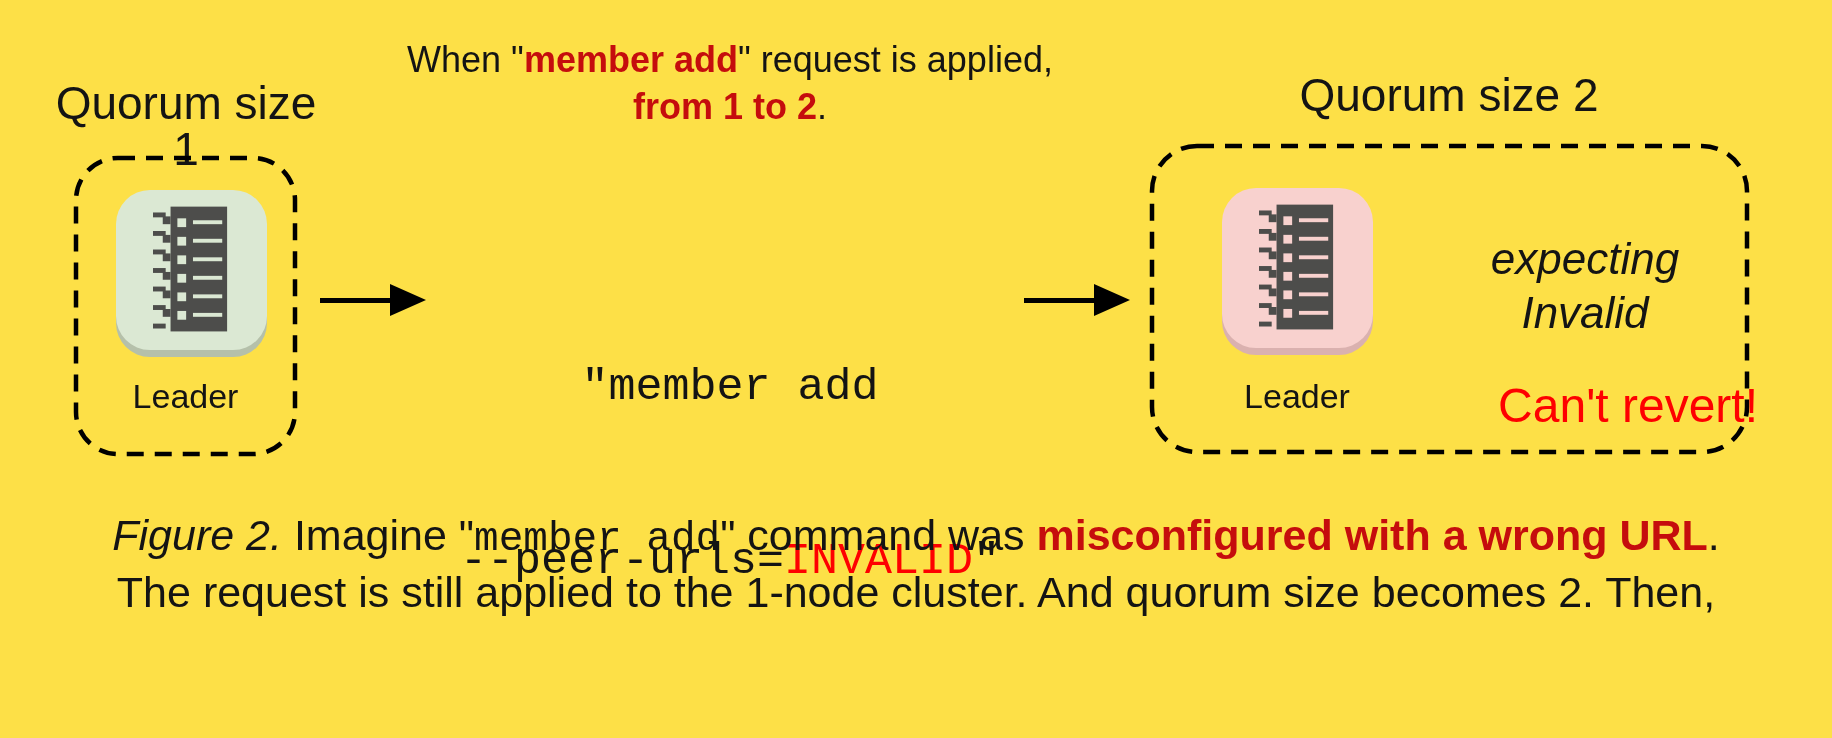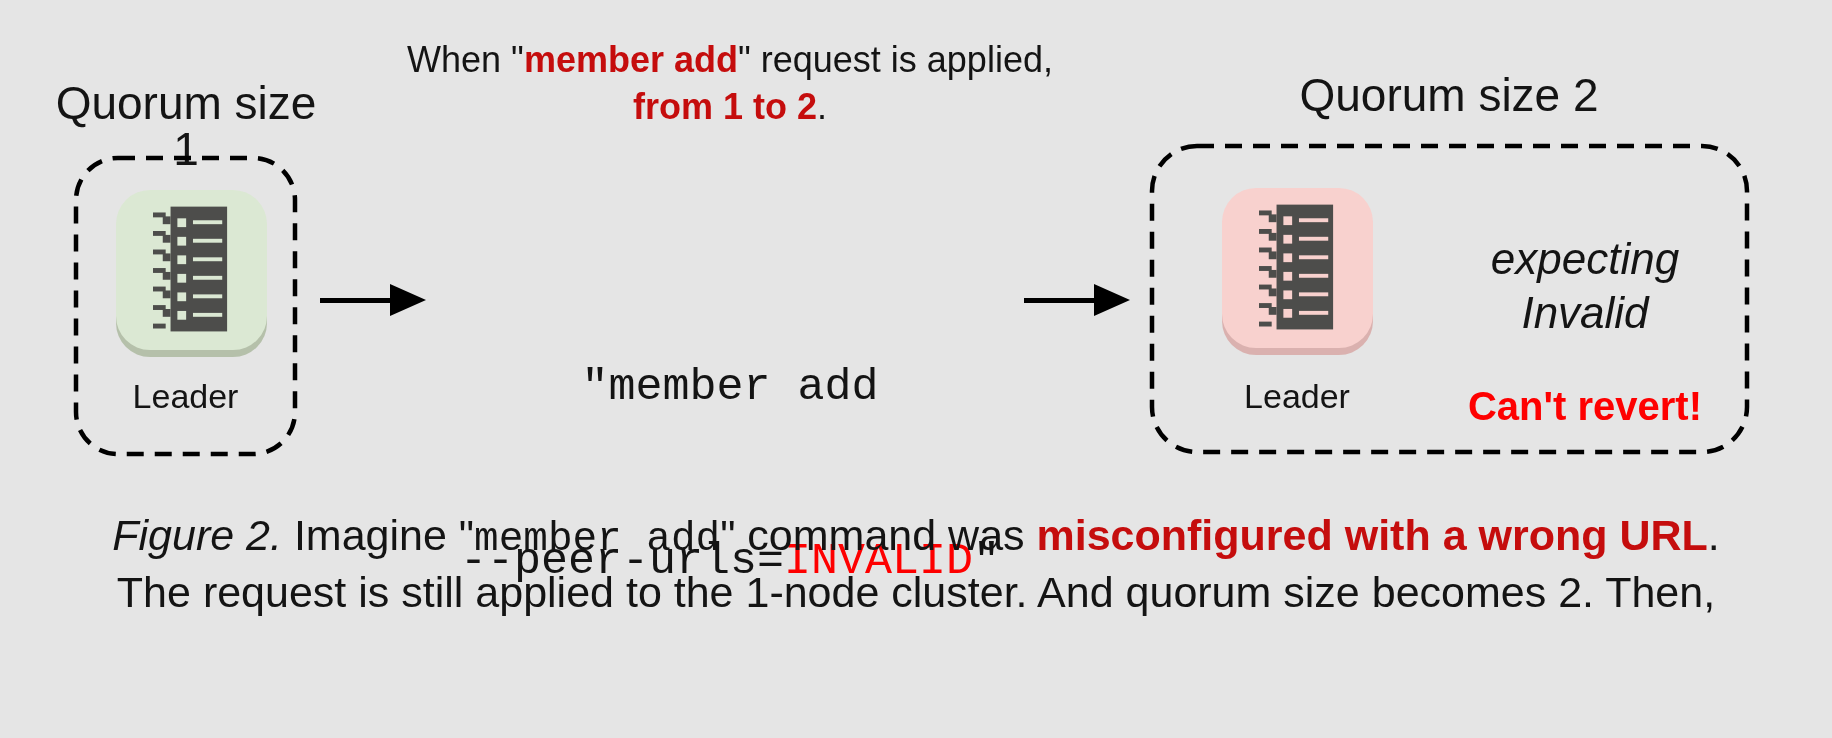--- a/index.html
+++ b/index.html
@@ -1,17 +1,17 @@
 <!DOCTYPE html>
 <html style="--emphasis_red: #c50d0d; --alert_red: #fe0000; --node_green: #dbe8d3; --node_green_shadow: #b5c0aa; --node_pink: #f8d1ce; --node_pink_shadow: #dab1af; --glyph_dark: #4d4d4b;"><head>
 <meta charset="utf-8">
 <style>
   html,body{margin:0;padding:0;background:#ffffff;}
   .canvas{
-    position:relative;width:1832px;height:738px;background:#e5e5e5;
+    position:relative;width:1832px;height:738px;background:#fde047;
     font-family:"Liberation Sans","DejaVu Sans",sans-serif;color:#141414;overflow:hidden;
   }
   .abs{position:absolute;}
   .center{text-align:center;}
   .cluster-title{font-size:46px;line-height:46px;}
   .node-label{font-size:34px;line-height:42px;}
   .dashed-box{position:absolute;}
   .dashed-box rect{fill:none;stroke:#000;stroke-width:4.5;stroke-dasharray:17 11;}
   .node-icon{
     position:absolute;width:151px;height:160px;border-radius:34px;
@@ -26,21 +26,21 @@
   .em-red{color:var(--emphasis_red);font-weight:bold;}
   .mono{font-family:"Liberation Mono","DejaVu Sans Mono",monospace;}
   .code-block{font-size:45px;line-height:58px;white-space:pre;}
   .alert-red{color:var(--alert_red);}
   .arrow{position:absolute;height:32px;}
   .arrow .shaft{position:absolute;left:0;top:14px;height:5px;background:#000;}
   .arrow .head{position:absolute;right:0;top:0;width:0;height:0;
     border-left:36px solid #000;border-top:16px solid transparent;border-bottom:16px solid transparent;}
   .italic{font-style:italic;}
   .expecting{font-size:44px;line-height:54px;margin-top:40px;}
-  .warning{font-size:40px;line-height:48px;font-weight:bold;}
+  .warning{font-size:48px;line-height:48px;font-weight:normal;text-align:right;}
   .caption{font-size:43px;line-height:53px;}
   .caption .mono{font-size:41px;}
 </style>
 </head>
 <body>
 
 <div class="canvas">
 
   <div class="abs center cluster-title" style="left:40px;top:80px;width:292px;">Quorum size 1</div>
 

